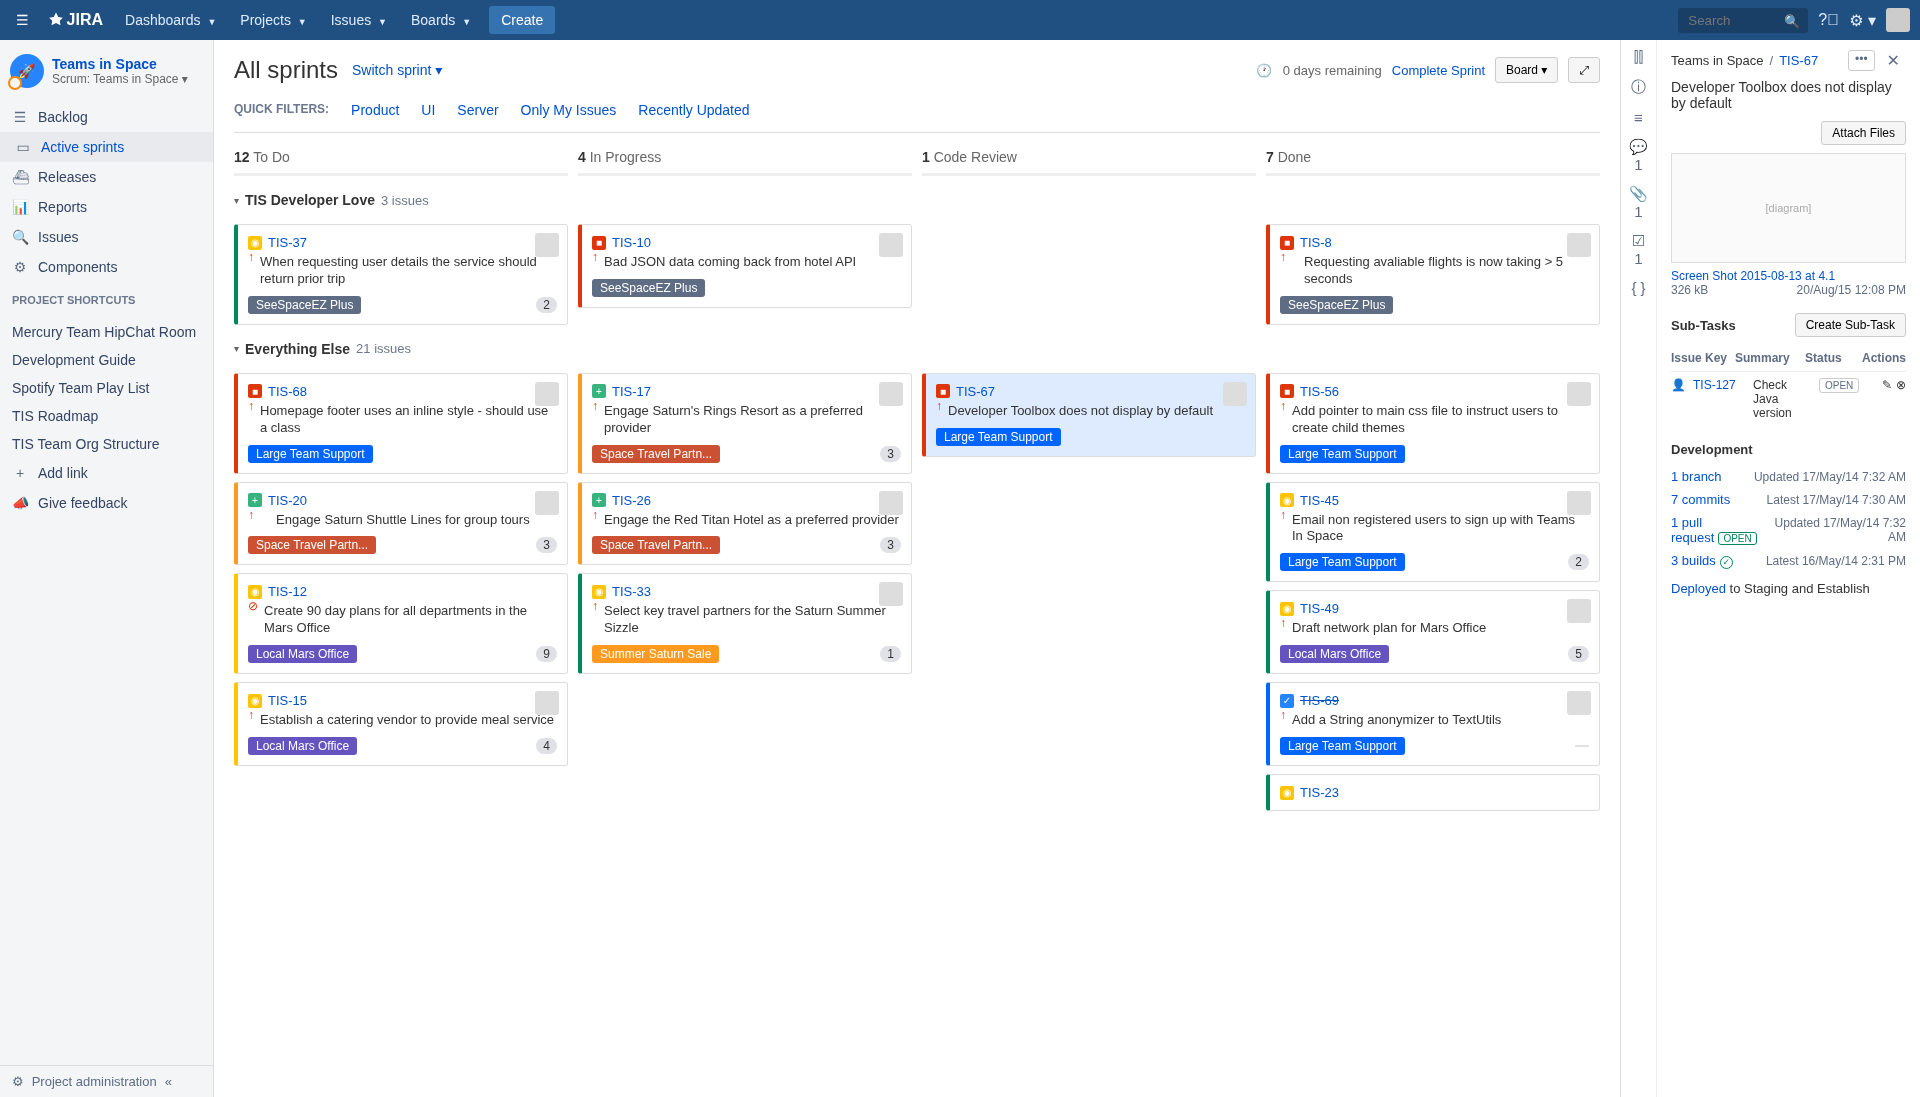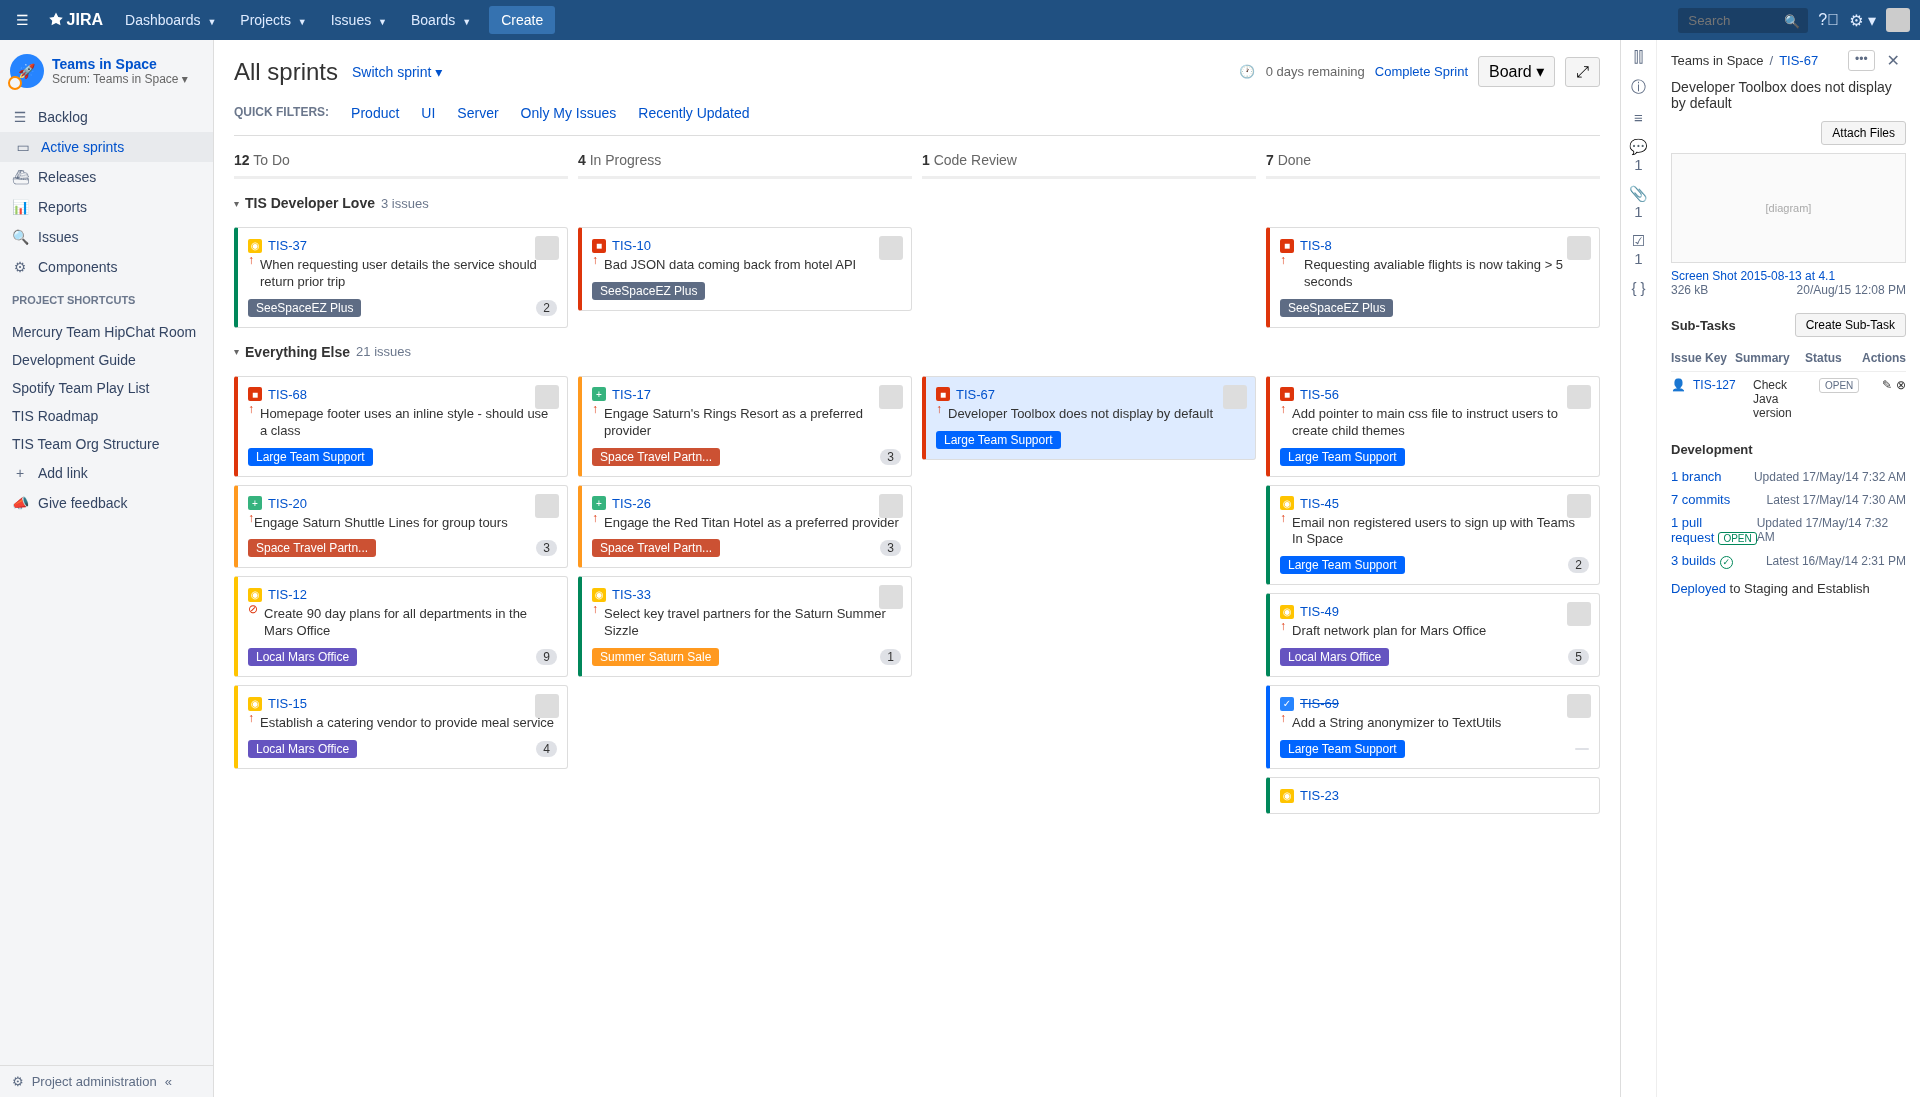--- a/index.html
+++ b/index.html
@@ -34,21 +34,21 @@
 .slinks{list-style:none}
 .slinks li{padding:6px 12px;cursor:pointer;color:#344563}
 .sbfoot{margin-top:auto;border-top:1px solid #ddd;padding:8px 12px;display:flex;align-items:center;gap:8px;color:#5e6c84;font-size:13px}
 .sbfoot .col{margin-left:auto}
 .main{flex:1;display:flex;overflow:hidden}
 .board{flex:1;padding:16px 20px;overflow:auto}
 .bhead{display:flex;align-items:center;gap:14px;margin-bottom:10px}
 .bhead h1{font-size:24px;color:#333;font-weight:500}
 .switch{color:#0052cc;font-size:14px}
 .bheadr{margin-left:auto;display:flex;align-items:center;gap:10px;font-size:13px;color:#666}
-.boardbtn{border:1px solid #ccc;background:#f5f5f5;padding:5px 10px;border-radius:3px;cursor:pointer;font-size:16px}
+.boardbtn{border:1px solid #ccc;background:#f5f5f5;padding:5px 10px;border-radius:3px;cursor:pointer;font-size:12px}
 .qf{display:flex;align-items:flex-start;gap:22px;padding:8px 0 14px;border-bottom:1px solid #ddd;font-size:14px}
 .qf .lbl{color:#6b778c;font-size:12px;font-weight:bold}
 .qf .f{color:#0052cc;cursor:pointer}
 .cols{display:flex;gap:10px;margin-top:16px}
 .col{flex:1;min-width:0}
 .colhead{font-size:14px;color:#666;padding-bottom:8px;border-bottom:3px solid #eee;margin-bottom:8px}
 .colhead b{color:#333}
 .swimhead{display:flex;align-items:center;gap:6px;font-size:14px;color:#333;margin:8px 0}
 .swimhead .car{font-size:10px;color:#666}
 .swimhead .cnt{color:#6b778c;font-size:13px}
@@ -93,21 +93,21 @@
 .thumb{border:1px solid #ddd;height:110px;margin:6px 0;display:flex;align-items:center;justify-content:center;color:#aaa;font-size:11px;background:#fafafa}
 .fmeta{display:flex;justify-content:space-between;font-size:12px;color:#5e6c84}
 .fmeta a{font-size:12px}
 .sect{margin:16px 0 8px;font-weight:bold;color:#333;font-size:13px}
 .sthead{display:flex;font-size:12px;font-weight:bold;color:#5e6c84;padding:6px 0;border-bottom:1px solid #eee}
 .strow{display:flex;font-size:12px;padding:6px 0;align-items:flex-start;gap:4px}
 .stat{border:1px solid #ccc;font-size:10px;padding:1px 5px;border-radius:3px;color:#5e6c84}
 .dev{font-size:13px}
 .devrow{display:flex;padding:4px 0;align-items:center}
 .devrow .l{flex:1}
-.devrow .r{color:#5e6c84;font-size:12px;text-align:left}
+.devrow .r{color:#5e6c84;font-size:12px;text-align:right}
 .lozenge{border:1px solid #00875a;color:#00875a;font-size:10px;padding:0 4px;border-radius:3px;margin-left:4px}
 .chk{color:#00875a;border:1px solid #00875a;border-radius:50%;width:13px;height:13px;display:inline-flex;align-items:center;justify-content:center;font-size:9px;margin-left:4px}
 </style>
 </head>
 <body>
 
 <div class="topbar">
   <span class="ham">☰</span>
   <span class="logo">
     <svg width="18" height="18" viewBox="0 0 24 24" fill="#fff">
@@ -302,21 +302,21 @@
                 <div class="cfoot">
                   <span class="epic ep-large">Large Team Support</span>
                 </div>
               </div>
               <div class="card orange">
                 <div class="ctop">
                   <span class="itype story">+</span> 
                   <a class="ckey">TIS-20</a>
                 </div>
                 <div class="cav"></div>
-                <div style="display:flex;gap:0">
+                <div style="display:flex;gap:22px">
                   <span class="prio up"></span>
                   <div class="csum" style="margin-left:0">Engage Saturn Shuttle Lines for group tours</div>
                 </div>
                 <div class="cfoot">
                   <span class="epic ep-space">Space Travel Partn...</span>
                   <span class="badge">3</span>
                 </div>
               </div>
               <div class="card yellow">
                 <div class="ctop">

